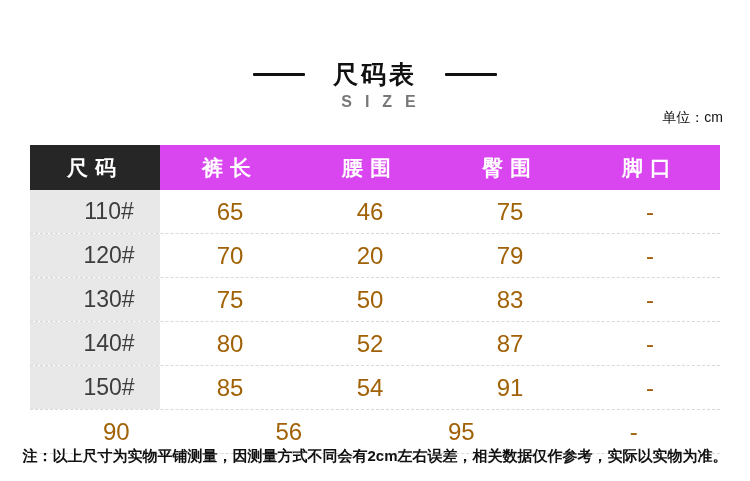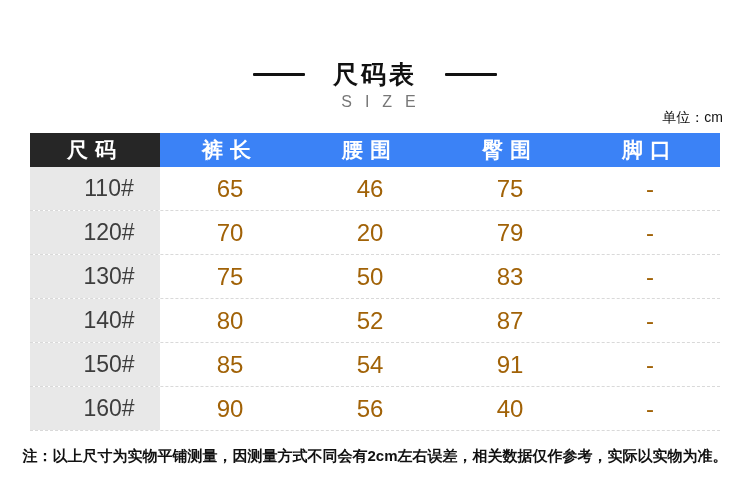--- a/index.html
+++ b/index.html
@@ -35,21 +35,21 @@
     letter-spacing: 3px;
     color: #111111;
     line-height: 40px;
   }
   .subtitle {
     position: absolute;
     top: 93px; left: 0;
     width: 100%;
     text-align: center;
     font-size: 16px;
-    font-weight: normal;
+    font-weight: bold;
     letter-spacing: 13px;
     padding-left: 20px;
     color: #777777;
   }
 
   
   .unit-label {
     position: absolute;
     top: 109px;
     right: 27px;
@@ -59,22 +59,23 @@
   }
 
   
   .size-table {
     position: absolute;
     left: 30px; top: 133px;
     width: 690px;
   }
   .thead {
     display: flex;
-    height: 34px;
-    background: #3b82f6;
+    height: 45px;
+    background: #d946ef;
+    margin-top: 12px;
   }
   .thead .cell {
     display: flex;
     align-items: center;
     justify-content: center;
     color: #ffffff;
     font-size: 21px;
     font-weight: bold;
     letter-spacing: 7px;
   }
@@ -164,24 +165,23 @@
           <div class="cell">-</div>
         </div>
         <div class="trow">
           <div class="cell c0">150#</div>
           <div class="cell">85</div>
           <div class="cell">54</div>
           <div class="cell">91</div>
           <div class="cell">-</div>
         </div>
         <div class="trow">
-          <div class="cell c0">160#</div>
           <div class="cell">90</div>
           <div class="cell">56</div>
-          <div class="cell">40</div>
+          <div class="cell">95</div>
           <div class="cell">-</div>
         </div>
       </div>
   </div>
 
   <div class="note">注：以上尺寸为实物平铺测量，因测量方式不同会有2cm左右误差，相关数据仅作参考，实际以实物为准。</div>
 
 </div>
 
 </body></html>

